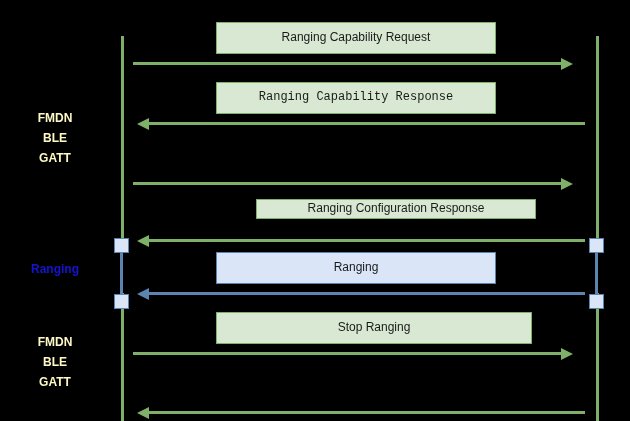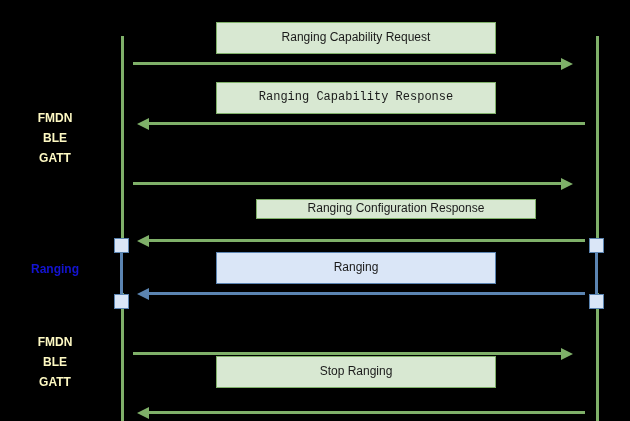--- a/index.html
+++ b/index.html
@@ -142,20 +142,20 @@
   <div class="arrow-head right green" style="left:561px; top:177.5px;"></div>
 
   <div class="msg-box green" style="left:216px; top:199px; width:280px; height:20px;margin-left:40px;">Ranging Configuration Response</div>
   <div class="arrow-line green" style="left:149px; top:239px; width:436px;"></div>
   <div class="arrow-head left green" style="left:137px; top:234.5px;"></div>
 
   <div class="msg-box blue" style="left:216px; top:252px; width:280px; height:32px;">Ranging</div>
   <div class="arrow-line blue" style="left:149px; top:292px; width:436px;"></div>
   <div class="arrow-head left blue" style="left:137px; top:287.5px;"></div>
 
-  <div class="msg-box green" style="left:216px; top:312px; width:280px; height:32px;margin-top:44px;">Stop Ranging</div>
+  <div class="msg-box green" style="left:216px; top:312px; width:316px; height:32px;">Stop Ranging</div>
   <div class="arrow-line green" style="left:133px; top:352px; width:428px;"></div>
   <div class="arrow-head right green" style="left:561px; top:347.5px;"></div>
 
   <div class="arrow-line green" style="left:149px; top:411px; width:436px;"></div>
   <div class="arrow-head left green" style="left:137px; top:406.5px;"></div>
 
 </div>
 
 </body></html>

